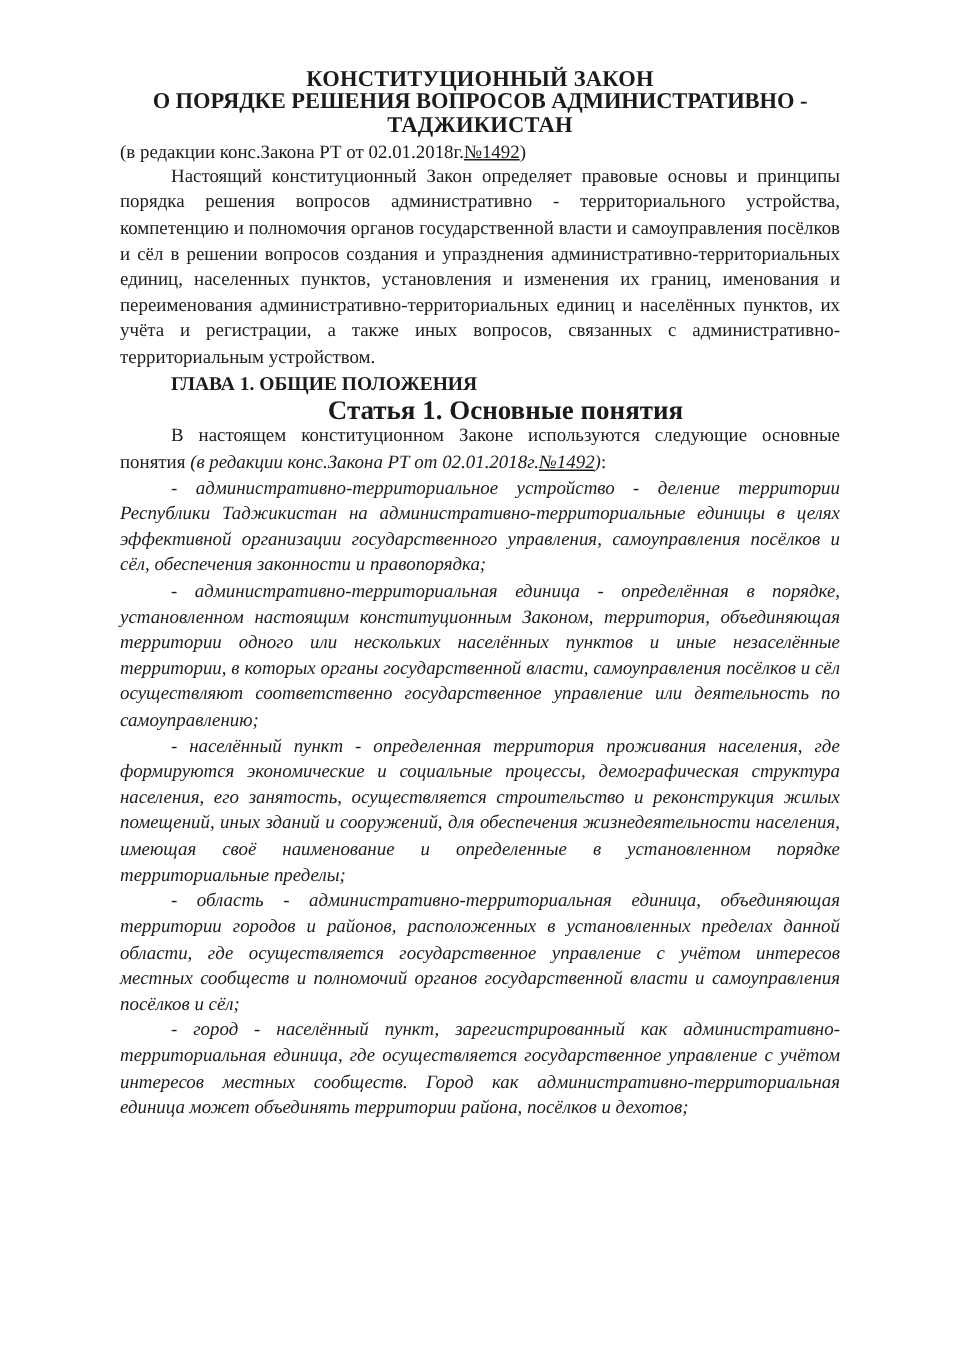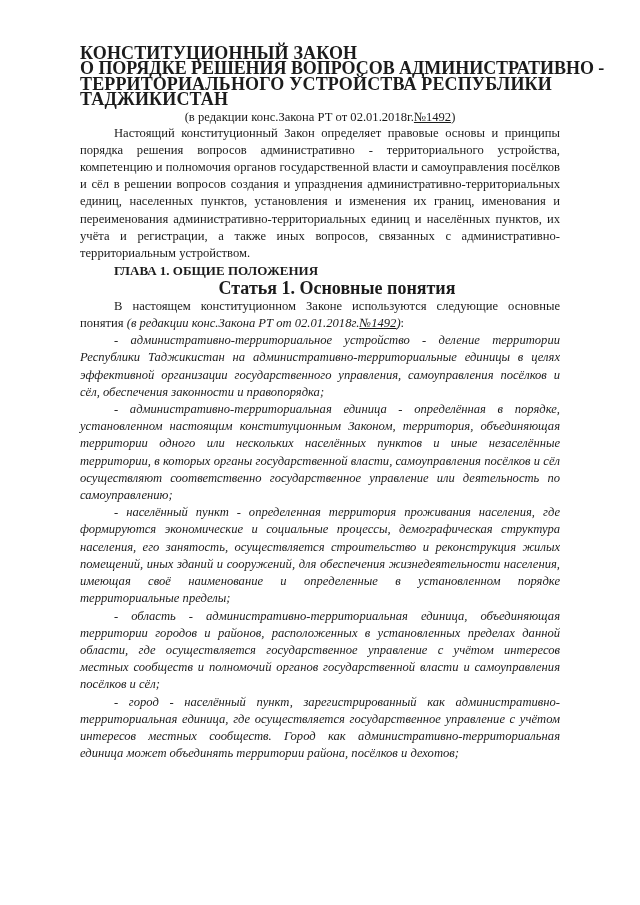--- a/index.html
+++ b/index.html
@@ -16,35 +16,35 @@
   }
   .page {
     width: 640px;
     height: 905px;
     box-sizing: border-box;
     padding: 46px 80px 0 80px;
     background: #ffffff;
     position: relative;
   }
   .doc-title {
+    text-align: center;
     font-weight: bold;
-    font-size: 18px;
+    font-size: 15px;
     line-height: 15.4px;
     letter-spacing: 0.15px;
     margin: 0;
   }
   .doc-title .tline {
     display: block;
     white-space: nowrap;
   }
   .title-wide {
     letter-spacing: -0.05px;
   }
   .subtitle {
-    text-align: center;
     font-size: 12.6px;
     line-height: 16px;
     margin: 1px 0 0 0;
   }
   .subtitle .lnk {
     text-decoration: underline;
   }
   p.body-par {
     margin: 0;
     font-size: 12.6px;
@@ -82,21 +82,20 @@
   }
 </style>
 </head>
 <body>
 
 <div class="page">
 
   <div class="doc-title">
     <span class="tline">КОНСТИТУЦИОННЫЙ ЗАКОН</span>
     <span class="tline title-wide">О ПОРЯДКЕ РЕШЕНИЯ ВОПРОСОВ АДМИНИСТРАТИВНО -</span>
-    <span class="tline">ТЕРРИТОРИАЛЬНОГО УСТРОЙСТВА РЕСПУБЛИКИ</span>
     <span class="tline">ТАДЖИКИСТАН</span>
   </div>
 
   <div class="subtitle"><span>(в редакции конс.Закона РТ от 02.01.2018г.</span><span class="lnk">№1492</span><span>)</span></div>
 
   <p class="body-par">Настоящий конституционный Закон определяет правовые основы и принципы порядка решения вопросов административно - территориального устройства, компетенцию и полномочия органов государственной власти и самоуправления посёлков и сёл в решении вопросов создания и упразднения административно-территориальных единиц, населенных пунктов, установления и изменения их границ, именования и переименования административно-территориальных единиц и населённых пунктов, их учёта и регистрации, а также иных вопросов, связанных с административно-территориальным устройством.</p>
 
   <div class="heading-chapter">ГЛАВА 1. ОБЩИЕ ПОЛОЖЕНИЯ</div>
 
   <div class="heading-article">Статья 1. Основные понятия</div>

